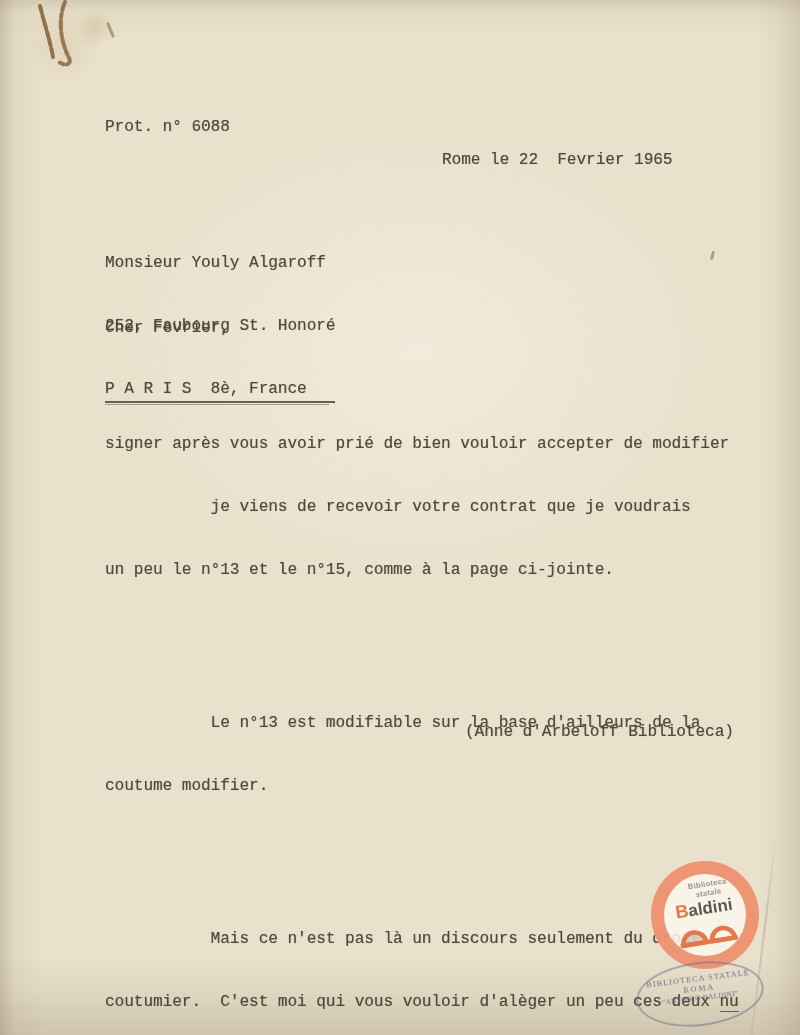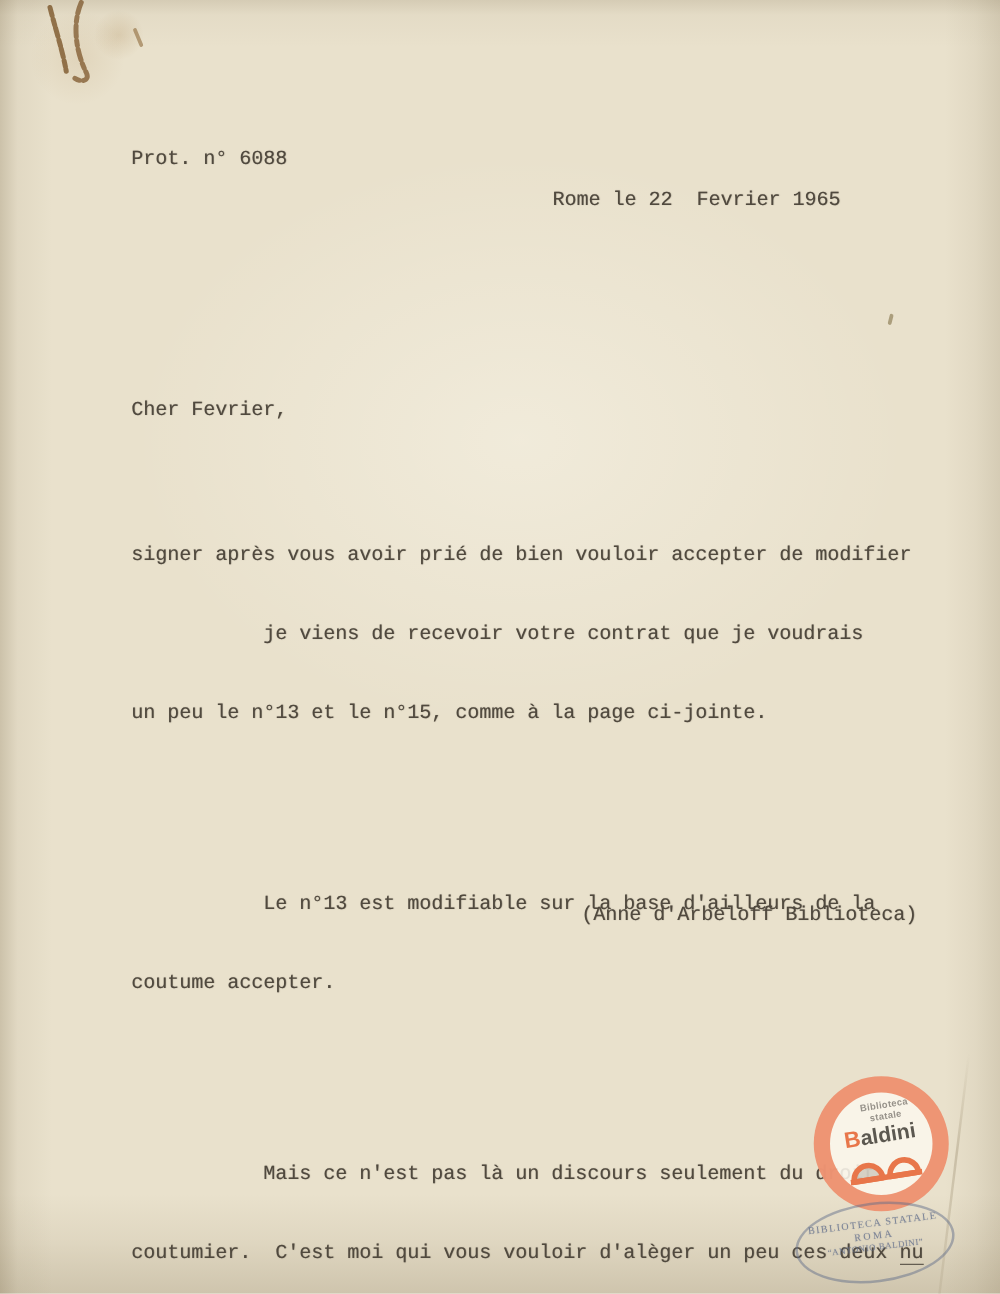--- a/index.html
+++ b/index.html
@@ -73,32 +73,37 @@
     <path d="M40,6 C44,22 50,40 53,57" fill="none" stroke="#6e4415" stroke-width="4" stroke-linecap="round" stroke-dasharray="7 3 5 2" opacity="0.7"></path>
     <path d="M65,2 C58,18 60,40 69,58 C72,64 66,67 59,62" fill="none" stroke="#6e4415" stroke-width="4" stroke-linecap="round" stroke-dasharray="9 3 4 3" opacity="0.65"></path>
     <path d="M108,24 l5,12" fill="none" stroke="#7d5420" stroke-width="3" stroke-linecap="round" opacity="0.5"></path>
   </svg>
 
   <div class="tickmark"></div>
 
   <div class="type" style="left:105px;top:117px">Prot. n° 6088</div>
   <div class="type" style="left:442px;top:150px">Rome le 22  Fevrier 1965</div>
 
+  <div class="type" style="left:105px;top:211px">
+    <div class="ln">Monsieur Youly Algaroff</div>
+    <div class="ln">252, Faubourg St. Honoré</div>
+    <div class="ln"><span class="addr-u">P A R I S  8è, France</span></div>
+  </div>
 
   <div class="type" style="left:105px;top:318px">Cher Fevrier,</div>
 
   <div class="type" style="left:105px;top:350px">
     <div class="para">
       <div class="ln"><span>signer après vous avoir prié de bien vouloir accepter de modifier</span></div>
       <div class="ln"><span>           je viens de recevoir votre contrat que je voudrais</span></div>
       <div class="ln"><span>un peu le n°13 et le n°15, comme à la page ci-jointe.</span></div>
     </div>
     <div class="para">
       <div class="ln"><span>           Le n°13 est modifiable sur la base d'ailleurs de la</span></div>
-      <div class="ln"><span>coutume accepter.</span></div>
+      <div class="ln"><span>coutume modifier.</span></div>
     </div>
     <div class="para">
       <div class="ln"><span>           Mais ce n'est pas là un discours seulement du droit</span></div>
       <div class="ln"><span>coutumier.  C'est moi qui vous vouloir d'alèger un peu ces deux </span><span class="u">nu</span></div>
       
       
       
     </div>
     
     

